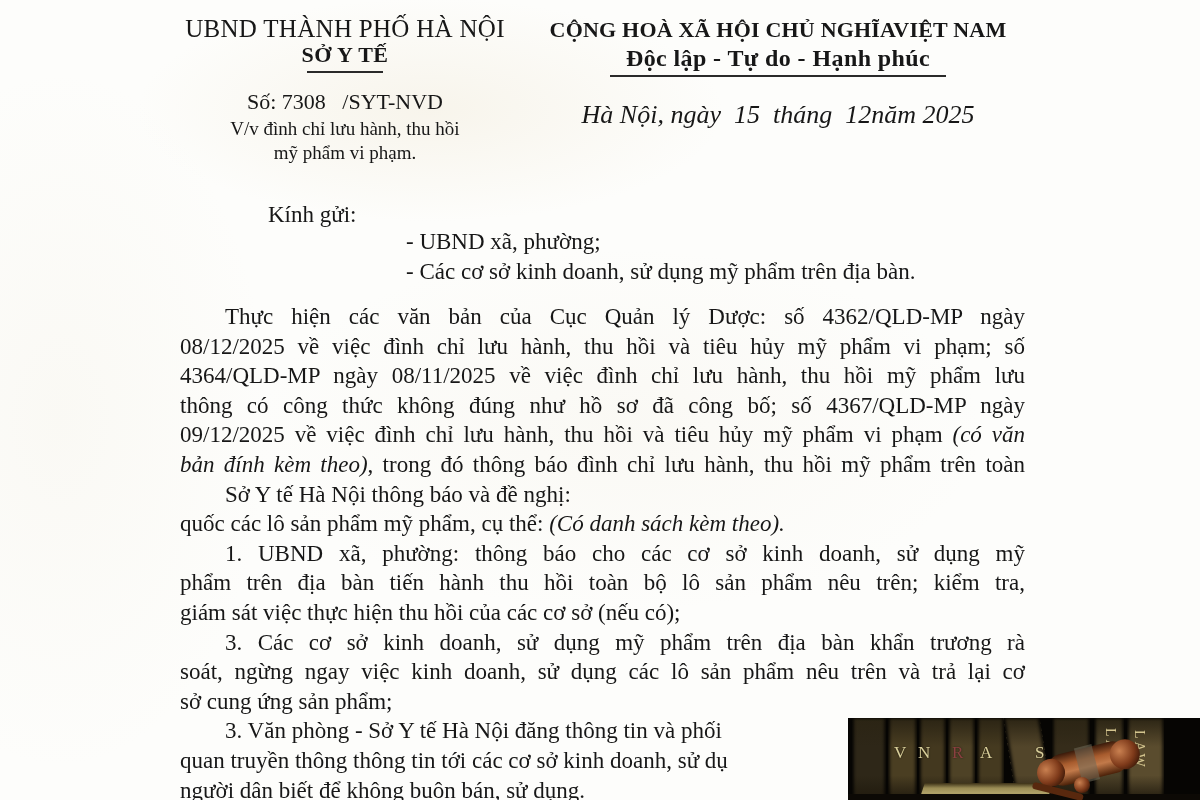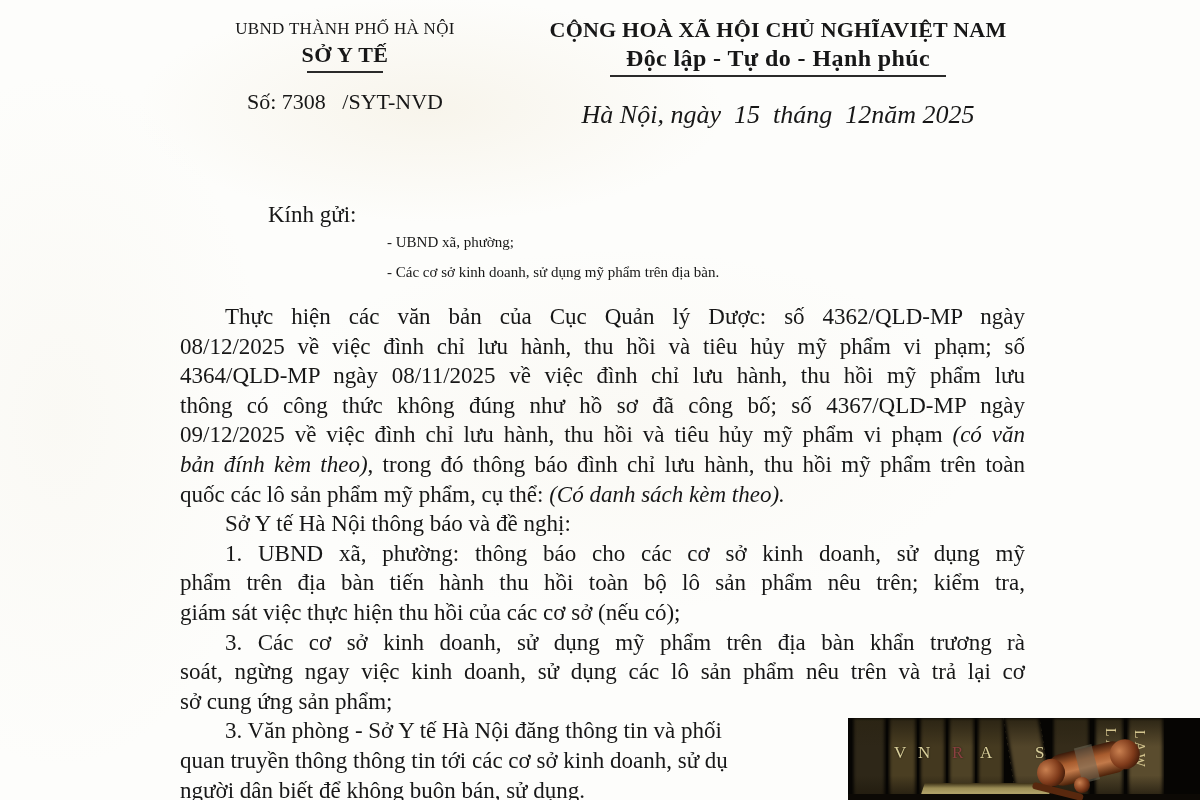--- a/index.html
+++ b/index.html
@@ -12,36 +12,36 @@
       radial-gradient(ellipse 420px 160px at 430px 110px, rgba(228,214,180,0.22), transparent 70%),
       radial-gradient(ellipse 520px 260px at 620px 430px, rgba(230,220,196,0.12), transparent 70%),
       radial-gradient(ellipse 300px 500px at 60px 420px, rgba(225,214,185,0.10), transparent 70%),
       #fdfdfb;
     color: #171717;
     font-family: "Liberation Serif", "DejaVu Serif", serif;
   }
 
   
   .hdr-left { position:absolute; left:150px; top:16px; width:390px; text-align:center; }
-  .org-parent { font-size:17px; line-height:26px; letter-spacing:0.3px; }
+  .org-parent { font-size:25px; line-height:26px; letter-spacing:0.3px; }
   .org-name   { font-size:22px; line-height:26px; font-weight:bold; letter-spacing:0.5px; }
   .org-rule   { width:76px; border-top:2px solid #2a2a2a; margin:3px auto 0 auto; }
   .doc-number { font-size:22px; line-height:26px; margin-top:16px; white-space:pre; }
   .doc-subject{ font-size:19px; line-height:24px; margin-top:2px; }
 
   
   .hdr-right { position:absolute; left:528px; top:16px; width:500px; text-align:center; }
   .nat-line  { font-size:22px; line-height:27px; font-weight:bold; letter-spacing:0.2px; }
   .motto     { font-size:24px; line-height:30px; font-weight:bold; letter-spacing:0.4px; }
   .motto-rule{ width:336px; border-top:2px solid #2a2a2a; margin:2px auto 0 auto; }
   .date-line { font-size:26px; line-height:28px; font-style:italic; margin-top:24px; white-space:pre; }
 
   
   .salutation { position:absolute; left:268px; top:200px; font-size:23px; line-height:30px; }
-  .recipients { position:absolute; left:387px; top:227px; font-size:15px; line-height:30px; }
+  .recipients { position:absolute; left:406px; top:227px; font-size:23px; line-height:30px; }
 
   
   .body-text { position:absolute; left:180px; top:302px; width:845px; font-size:23px; }
   .bline { line-height:29.6px; height:29.6px; white-space:nowrap; }
   .bline.just { white-space:normal; text-align:justify; text-align-last:justify; }
   .bline.ind  { text-indent:45px; }
   .it { font-style:italic; }
 
   
   .watermark { position:absolute; left:848px; top:718px; width:352px; height:82px; background:#060503; overflow:hidden; }
@@ -62,20 +62,24 @@
 </head>
 <body>
 
 <div class="page">
 
   <div class="hdr-left">
     <div class="org-parent">UBND THÀNH PHỐ HÀ NỘI</div>
     <div class="org-name">SỞ Y TẾ</div>
     <div class="org-rule"></div>
     <div class="doc-number">Số: 7308   /SYT-NVD</div>
+    <div class="doc-subject">
+      <div>V/v đình chỉ lưu hành, thu hồi</div>
+      <div>mỹ phẩm vi phạm.</div>
+    </div>
   </div>
 
   <div class="hdr-right">
     <div class="nat-line">CỘNG HOÀ XÃ HỘI CHỦ NGHĨAVIỆT NAM</div>
     <div class="motto">Độc lập - Tự do - Hạnh phúc</div>
     <div class="motto-rule"></div>
     <div class="date-line">Hà Nội, ngày  15  tháng  12năm 2025</div>
   </div>
 
   <div class="salutation">Kính gửi:</div>
@@ -85,23 +89,23 @@
   </div>
 
   <div class="body-text">
 
     <div class="bline just ind">Thực hiện các văn bản của Cục Quản lý Dược: số 4362/QLD-MP ngày</div>
     <div class="bline just">08/12/2025 về việc đình chỉ lưu hành, thu hồi và tiêu hủy mỹ phẩm vi phạm; số</div>
     <div class="bline just">4364/QLD-MP ngày 08/11/2025 về việc đình chỉ lưu hành, thu hồi mỹ phẩm lưu</div>
     <div class="bline just">thông có công thức không đúng như hồ sơ đã công bố; số 4367/QLD-MP ngày</div>
     <div class="bline just"><span>09/12/2025 về việc đình chỉ lưu hành, thu hồi và tiêu hủy mỹ phẩm vi phạm </span><span class="it">(có văn</span></div>
     <div class="bline just"><span class="it">bản đính kèm theo)</span><span>, trong đó thông báo đình chỉ lưu hành, thu hồi mỹ phẩm trên toàn</span></div>
+    <div class="bline ind">Sở Y tế Hà Nội thông báo và đề nghị:</div>
+
     <div class="bline"><span>quốc các lô sản phẩm mỹ phẩm, cụ thể: </span><span class="it">(Có danh sách kèm theo).</span></div>
-
-    <div class="bline ind">Sở Y tế Hà Nội thông báo và đề nghị:</div>
 
     <div class="bline just ind">1. UBND xã, phường: thông báo cho các cơ sở kinh doanh, sử dụng mỹ</div>
     <div class="bline just">phẩm trên địa bàn tiến hành thu hồi toàn bộ lô sản phẩm nêu trên; kiểm tra,</div>
     <div class="bline">giám sát việc thực hiện thu hồi của các cơ sở (nếu có);</div>
 
     <div class="bline just ind">3. Các cơ sở kinh doanh, sử dụng mỹ phẩm trên địa bàn khẩn trương rà</div>
     <div class="bline just">soát, ngừng ngay việc kinh doanh, sử dụng các lô sản phẩm nêu trên và trả lại cơ</div>
     <div class="bline">sở cung ứng sản phẩm;</div>
 
     <div class="bline ind">3. Văn phòng - Sở Y tế Hà Nội đăng thông tin và phối</div>

